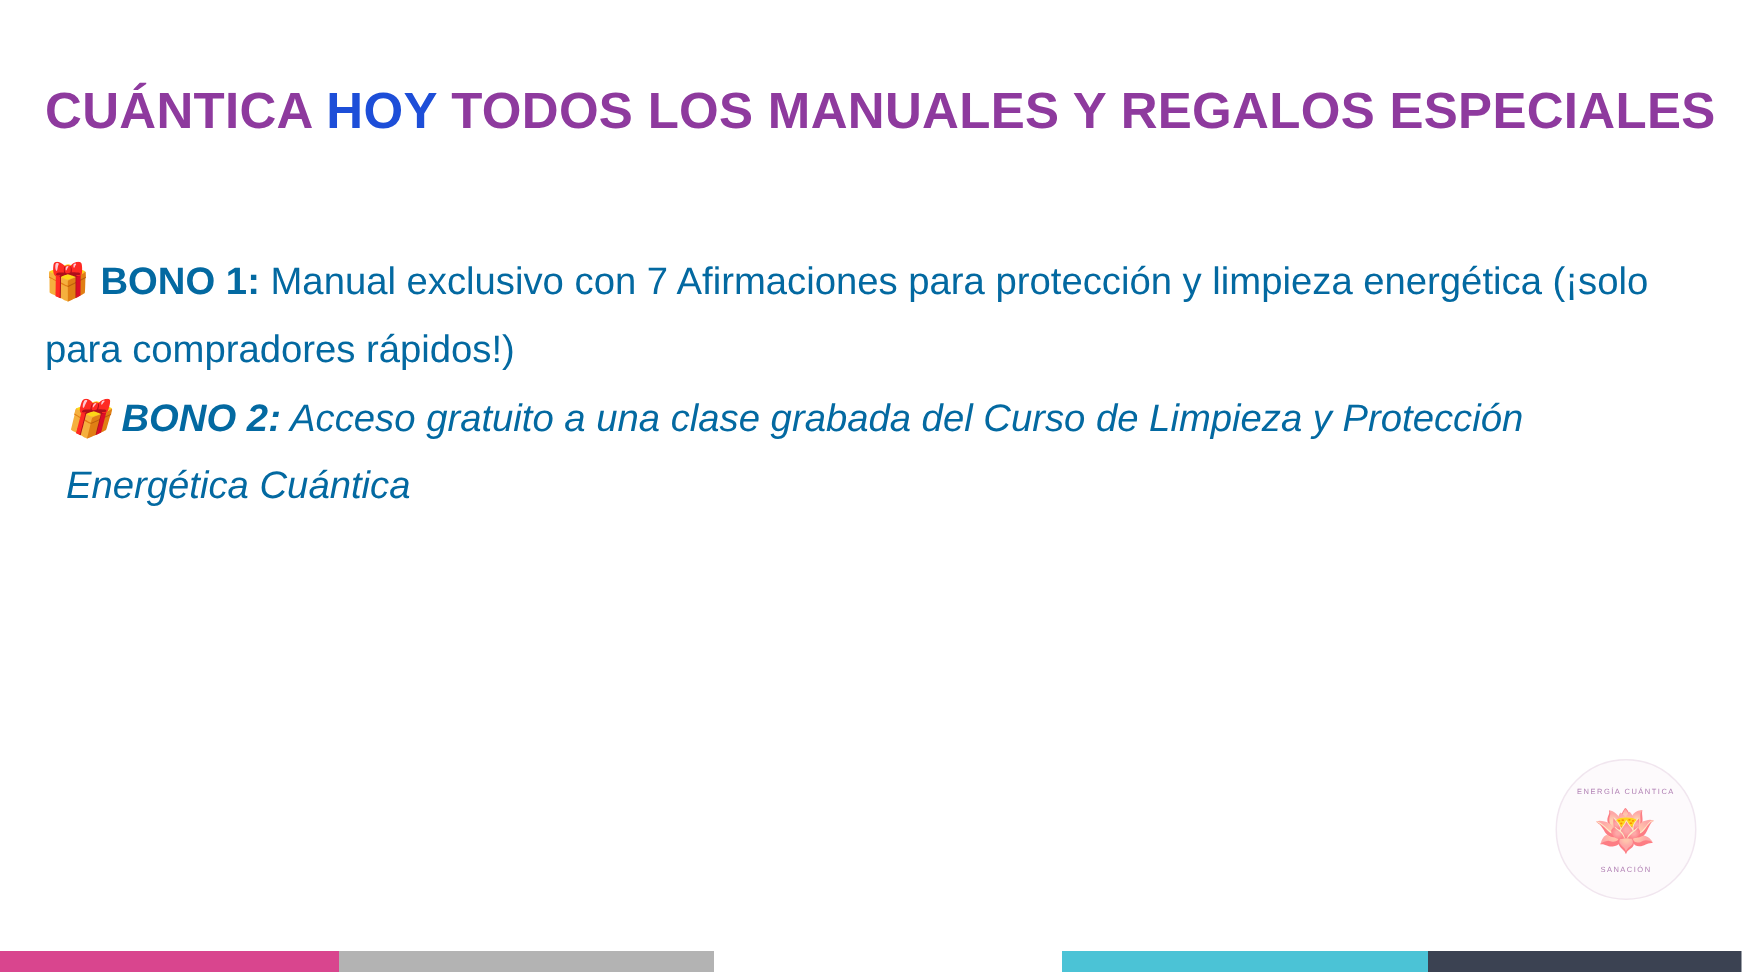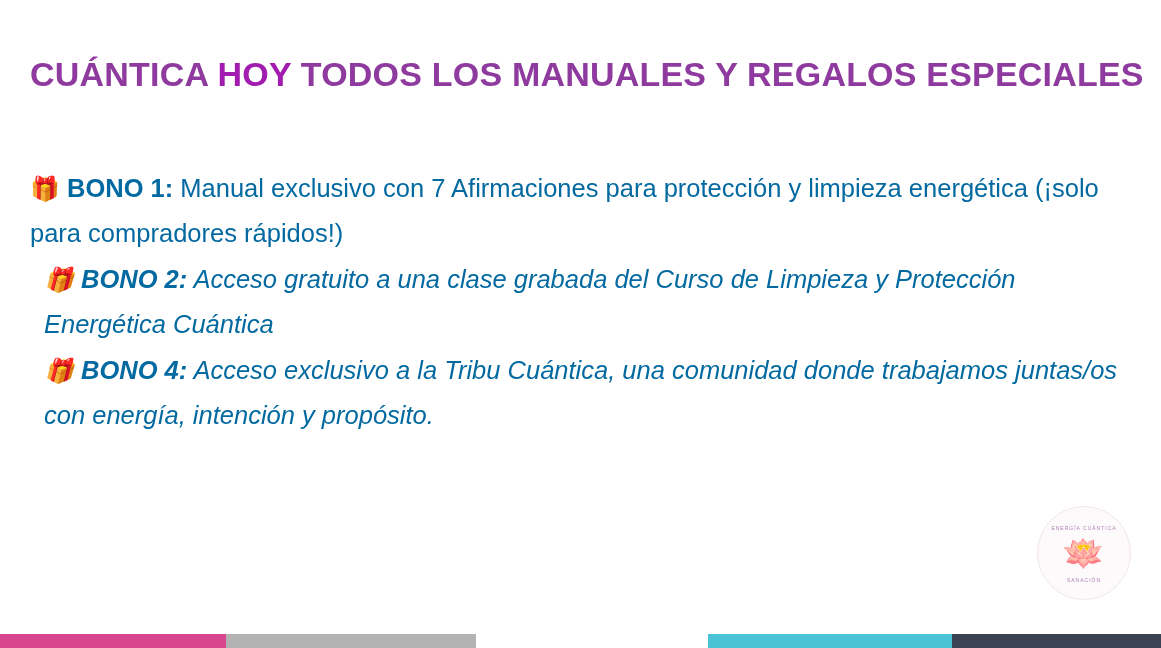--- a/index.html
+++ b/index.html
@@ -26,21 +26,21 @@
     top: 56px;
     width: 1110px;
     font-size: 34px;
     font-weight: bold;
     letter-spacing: 0.2px;
     color: #8e3a9e;
     line-height: 1.1;
     white-space: nowrap;
   }
   .title .hl {
-    color: #a21caf;
+    color: #1d4ed8;
     margin-top: 44px;
   }
   .body {
     position: absolute;
     left: 30px;
     top: 166px;
     width: 1105px;
     font-size: 25.5px;
     line-height: 1.78;
     color: #0369a1;
@@ -121,24 +121,20 @@
       <span class="gift">🎁</span>
       <span class="lbl">BONO 1:</span><span> Manual exclusivo con 7 Afirmaciones para protección y limpieza energética (¡solo para compradores rápidos!)</span>
     </div>
 
     <div class="bono-line indent">
       <span class="gift">🎁</span>
       <span class="lbl">BONO 2:</span><span> Acceso gratuito a una clase grabada del Curso de Limpieza y Protección Energética Cuántica</span>
     </div>
 
 
-    <div class="bono-line indent">
-      <span class="gift">🎁</span>
-      <span class="lbl">BONO 4:</span><span> Acceso exclusivo a la Tribu Cuántica, una comunidad donde trabajamos juntas/os con energía, intención y propósito.</span>
-    </div>
 
   </div>
 
   <div class="logo">
     <div class="ring-text">ENERGÍA CUÁNTICA</div>
     <div style="font-size:34px;">🪷</div>
     <div class="ring-text-b">SANACIÓN</div>
   </div>
 
   <div class="footer">

